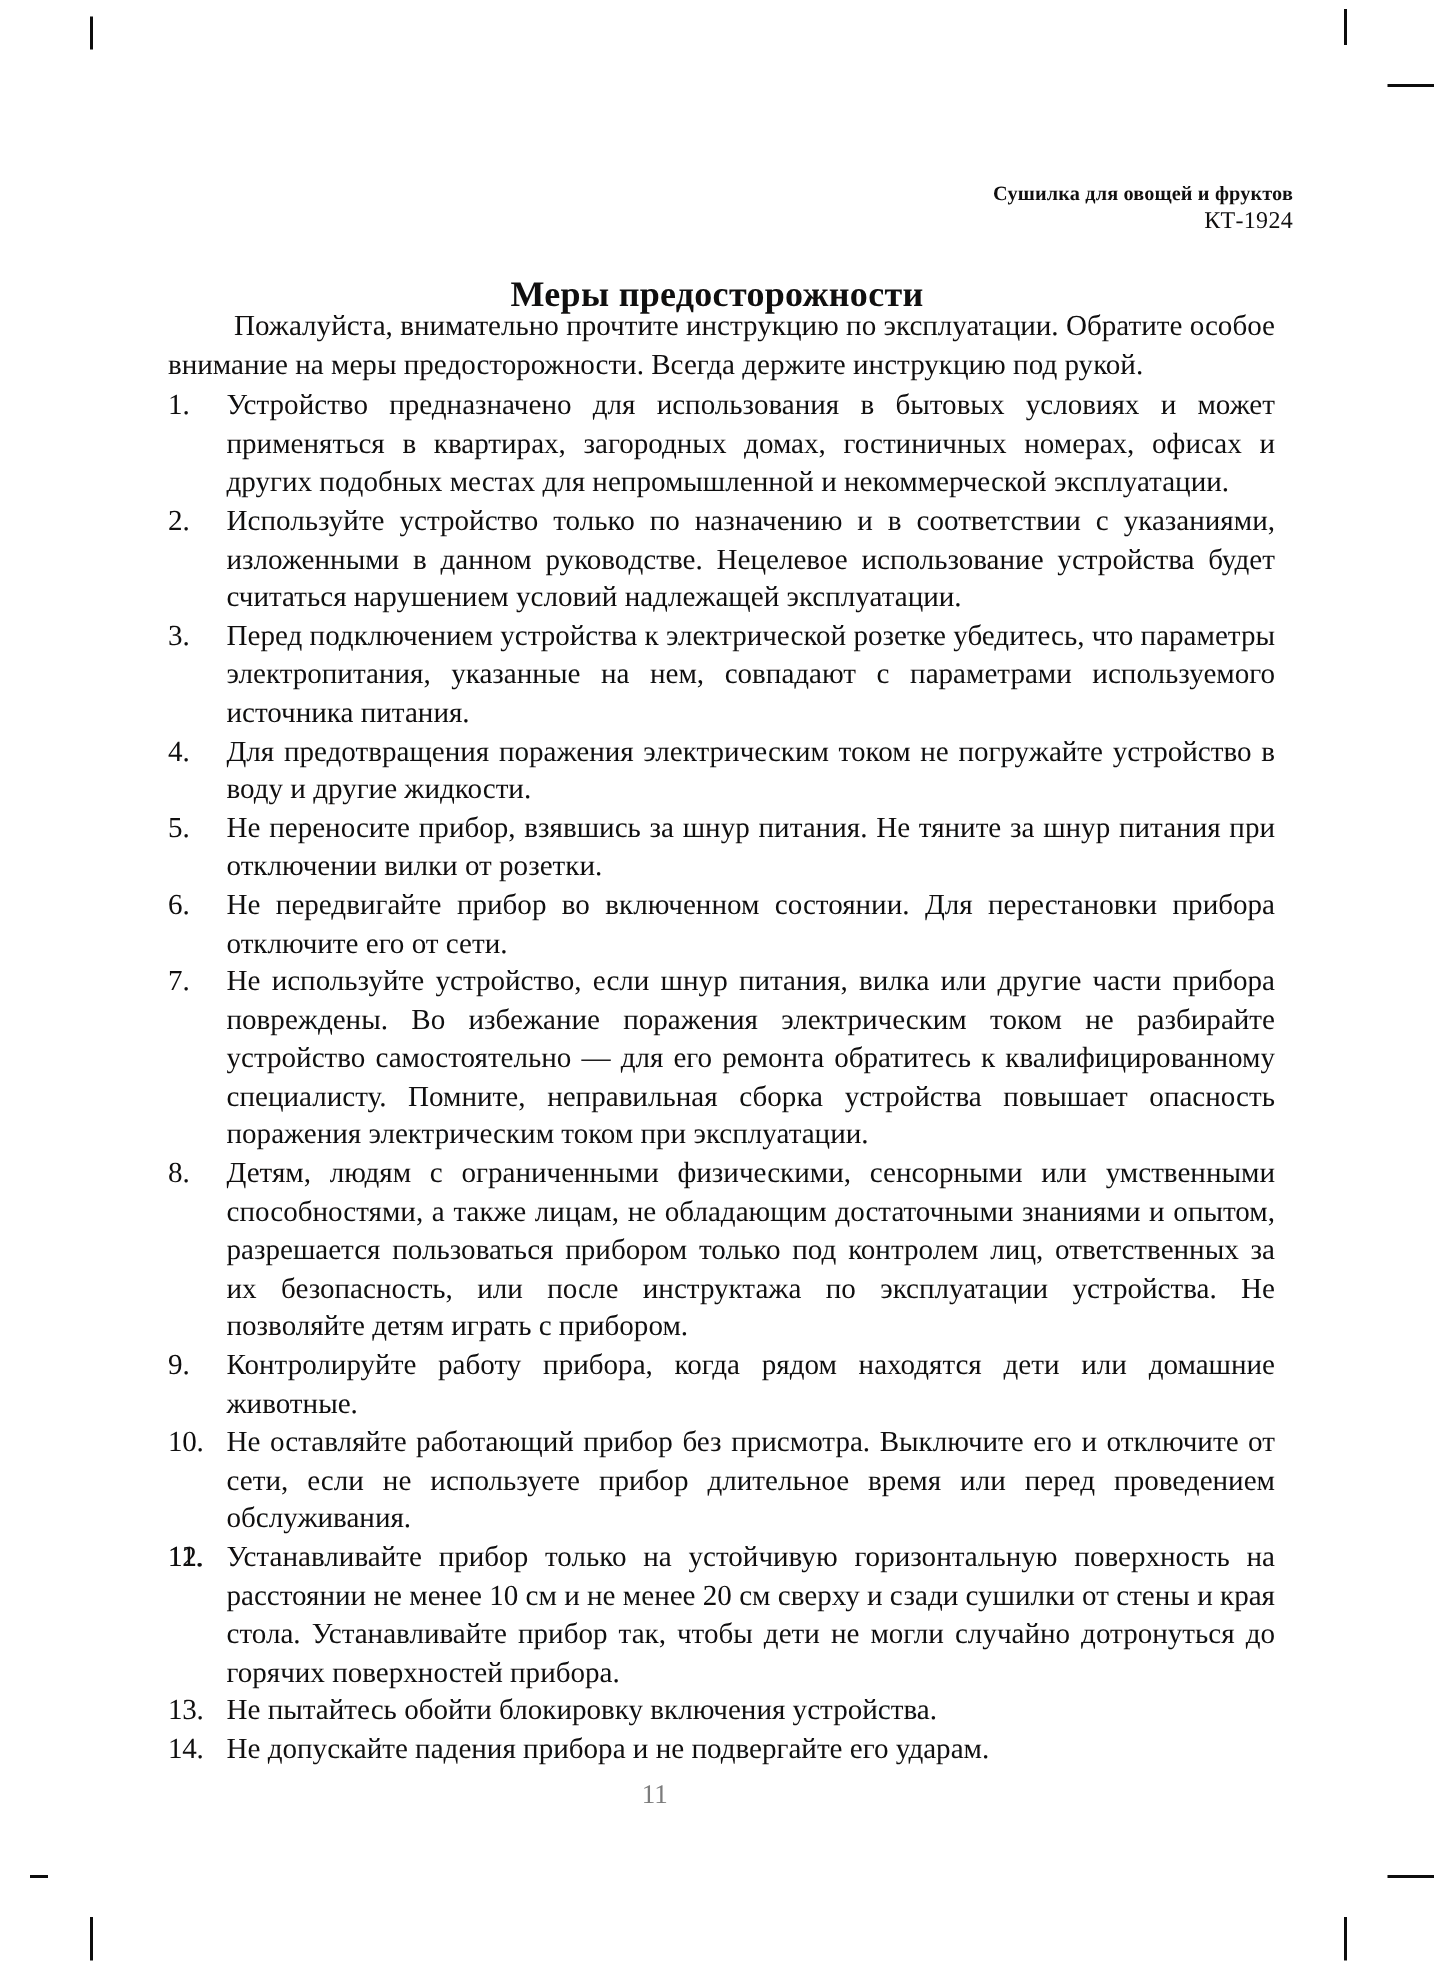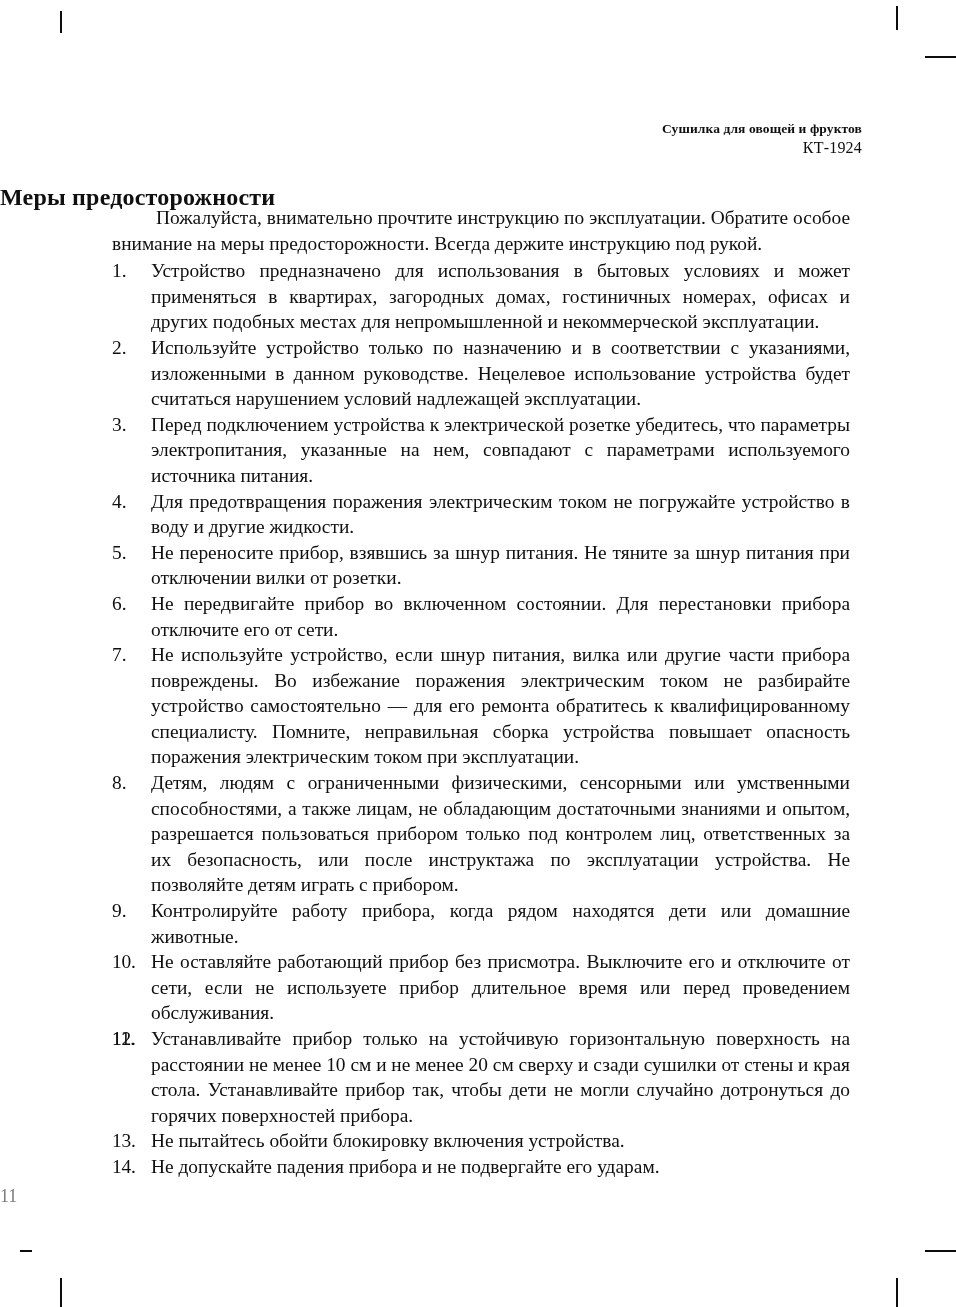--- a/index.html
+++ b/index.html
@@ -56,21 +56,21 @@
     font-weight: normal;
     font-size: 16px;
     letter-spacing: 0.2px;
   }
 
   .doc-title {
     position: absolute;
     left: 0;
     top: 168px;
     width: 956px;
-    text-align: left;
+    text-align: center;
     font-size: 24px;
     font-weight: bold;
     letter-spacing: 0.2px;
   }
 
   .body-block {
     position: absolute;
     left: 112px;
     top: 205px;
     width: 738px;
@@ -119,21 +119,21 @@
   ol.rules > li .txt,
   .intro .txt {
     display: inline;
   }
 
   .page-number {
     position: absolute;
     left: 0;
     top: 1186px;
     width: 873px;
-    text-align: left;
+    text-align: center;
     font-size: 18px;
     color: #7c7c7c;
     font-family: "Liberation Serif", "DejaVu Serif", serif;
   }
 </style>
 </head>
 <body>
 
 <div class="page">
 

